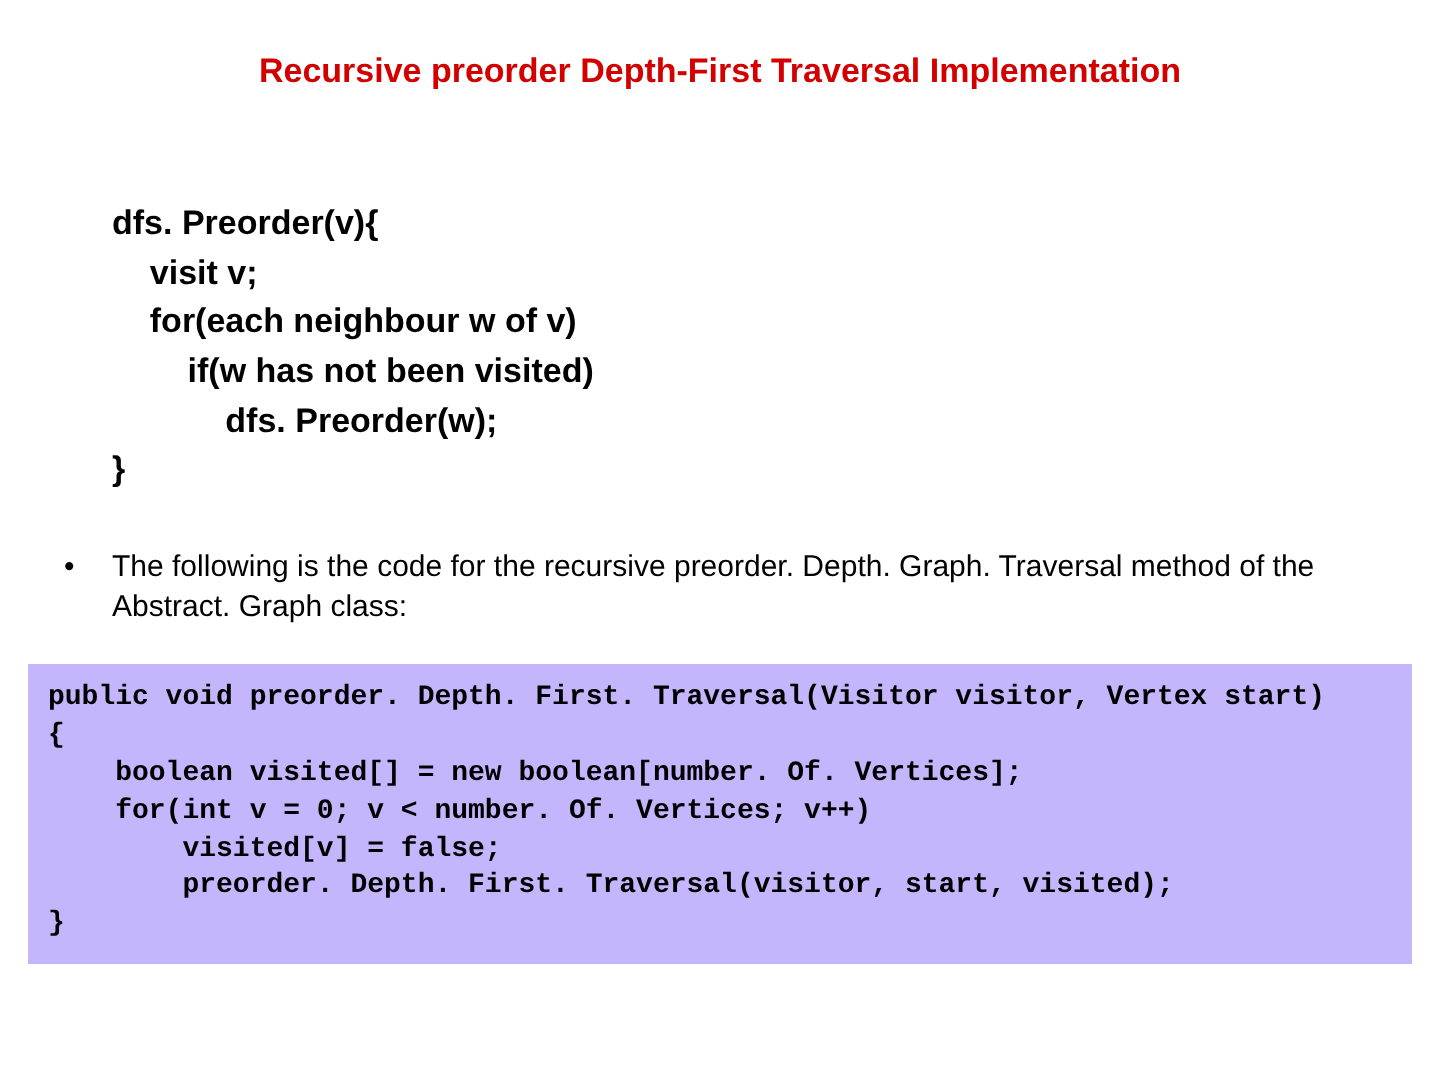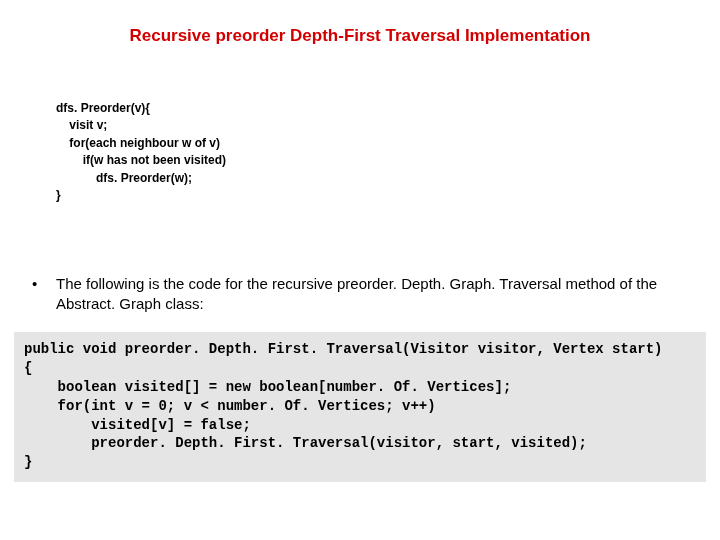--- a/index.html
+++ b/index.html
@@ -26,21 +26,21 @@
     color: #d30000;
     font-weight: bold;
     font-size: 17px;
   }
   .pseudo {
     position: absolute;
     top: 100px;
     left: 56px;
     color: #000;
     font-weight: bold;
-    font-size: 12px;
+    font-size: 17px;
     line-height: 1.45;
     white-space: pre;
     font-family: Arial, Helvetica, sans-serif;
   }
   .bullet-row {
     position: absolute;
     top: 274px;
     left: 32px;
     right: 30px;
     display: flex;
@@ -53,21 +53,21 @@
     flex: 0 0 24px;
   }
   .bullet-text {
     flex: 1;
   }
   .codebox {
     position: absolute;
     top: 332px;
     left: 14px;
     width: 692px;
-    background: #e5e5e5;
+    background: #c4b5fd;
     box-sizing: border-box;
     padding: 8px 10px 10px 10px;
   }
   .code {
     font-family: "Courier New", Courier, monospace;
     font-weight: bold;
     font-size: 14px;
     line-height: 1.35;
     color: #000;
     white-space: pre;

